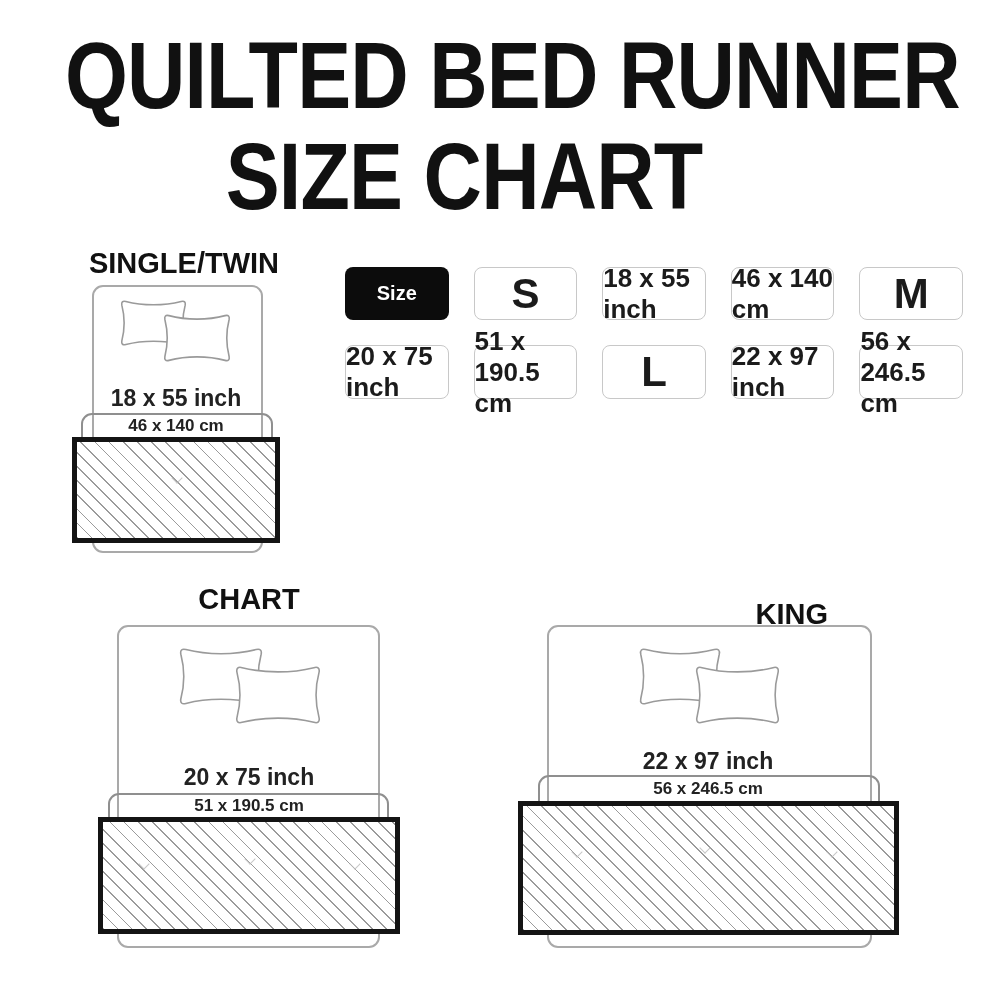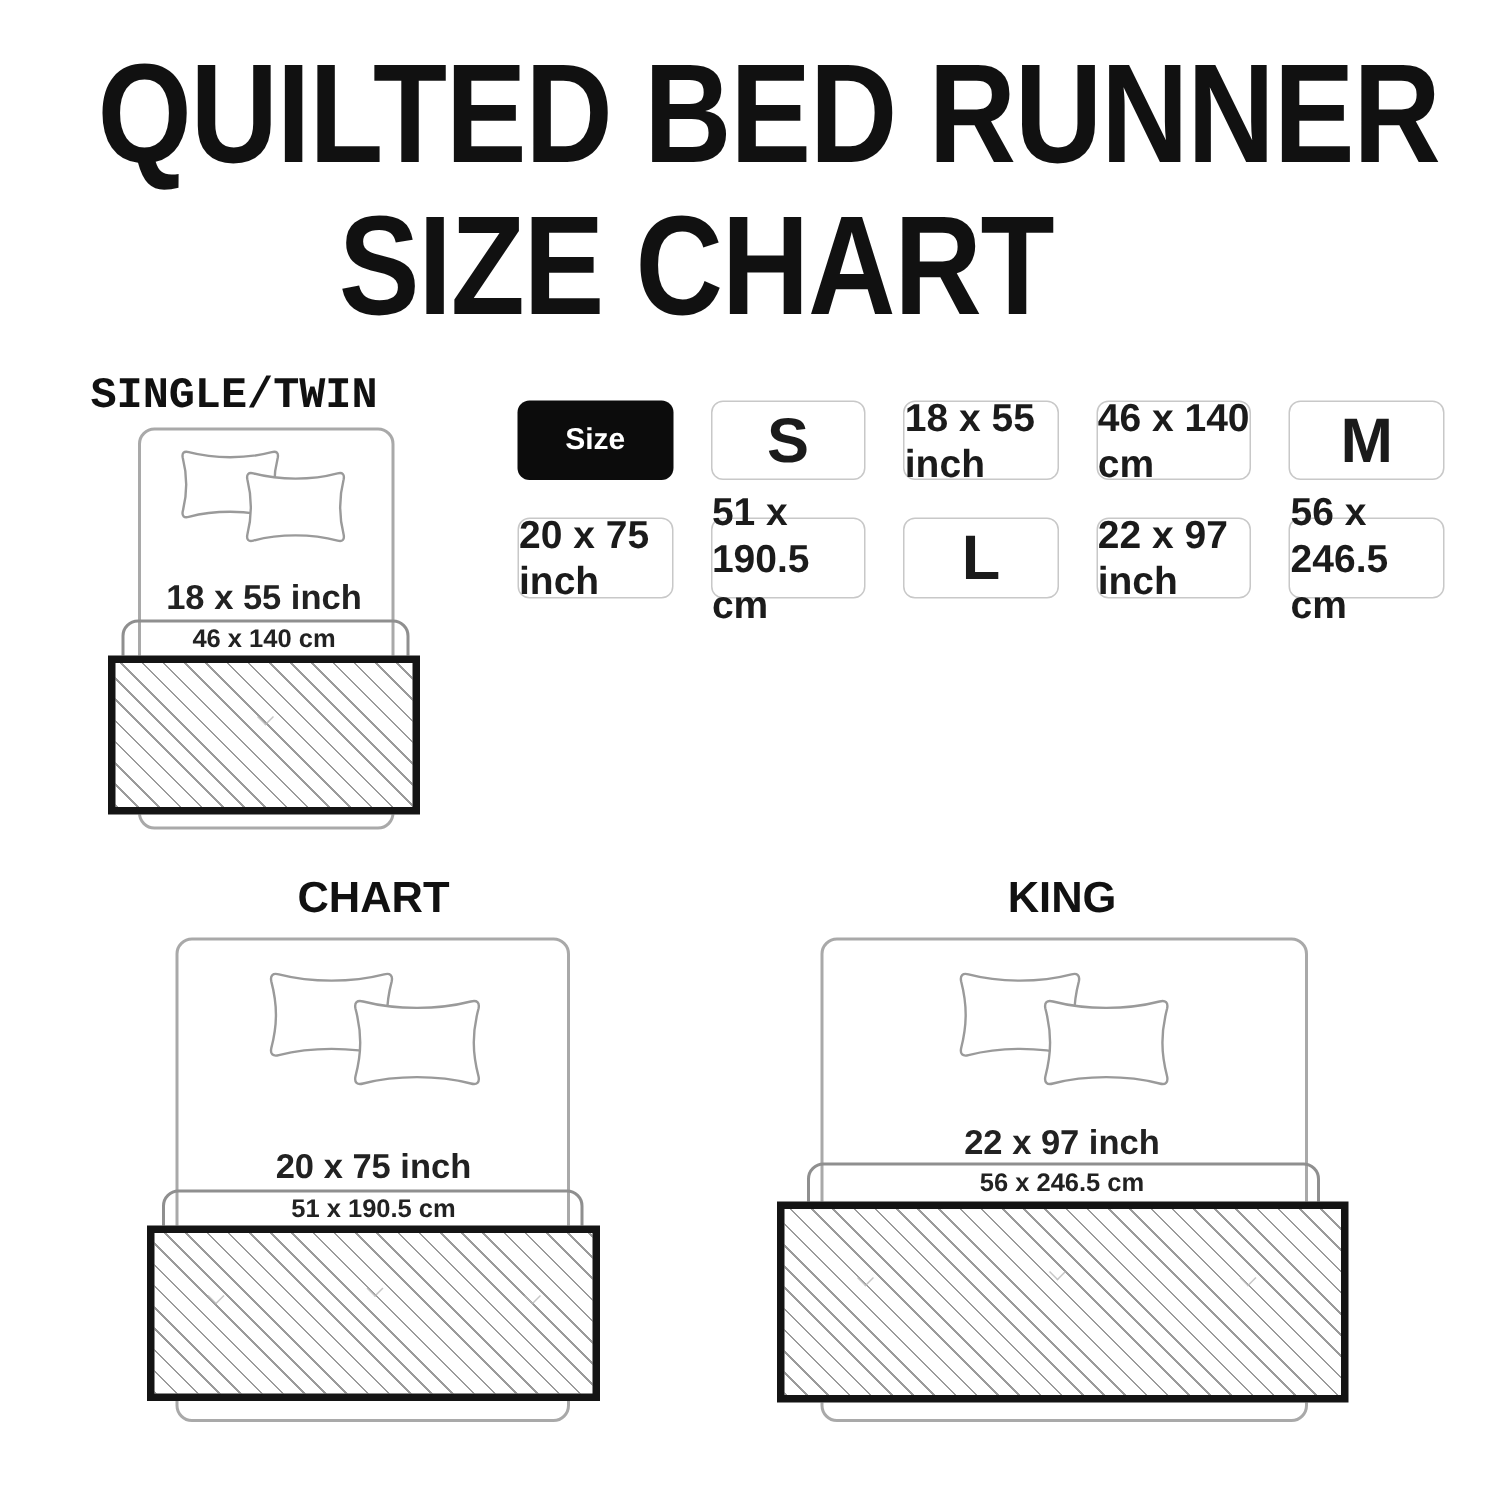--- a/index.html
+++ b/index.html
@@ -38,21 +38,21 @@
 </head>
 <body>
 
 <div class="canvas">
 
   <div class="title">
     <span class="tline">QUILTED BED RUNNER</span>
     <span class="tline">SIZE CHART</span>
   </div>
 
-  <div class="h2" style="left:36px;top:247px;width:240px;font-family:Liberation Mono, monospace;">SINGLE/TWIN</div>
+  <div class="h2" style="left:64px;top:247px;width:240px;">SINGLE/TWIN</div>
 
   <div class="bed" style="left:92px;top:285px;width:171px;height:268px;"></div>
 
   <svg class="pillow" style="left:118px;top:297px;" width="71" height="52" viewBox="0 0 100 70" preserveAspectRatio="none">
     <path d="M 11 6 C 35 12 65 12 89 6 C 93.5 4.8 95.5 6.8 94.6 11 C 90 28 90 42 94.6 59 C 95.5 63.2 93.5 65.2 89 64 C 65 58 35 58 11 64 C 6.5 65.2 4.5 63.2 5.4 59 C 10 42 10 28 5.4 11 C 4.5 6.8 6.5 4.8 11 6 Z"></path>
   </svg>
   <svg class="pillow" style="left:161px;top:311px;" width="72" height="54" viewBox="0 0 100 70" preserveAspectRatio="none">
     <path d="M 11 6 C 35 12 65 12 89 6 C 93.5 4.8 95.5 6.8 94.6 11 C 90 28 90 42 94.6 59 C 95.5 63.2 93.5 65.2 89 64 C 65 58 35 58 11 64 C 6.5 65.2 4.5 63.2 5.4 59 C 10 42 10 28 5.4 11 C 4.5 6.8 6.5 4.8 11 6 Z"></path>
   </svg>
 
@@ -96,21 +96,21 @@
 
   <div class="bracket" style="left:108px;top:793px;width:281px;height:112px;"></div>
   <div class="lbl-cm" style="left:98px;top:796px;width:302px;">51 x 190.5 cm</div>
 
   <div class="runner" style="left:98px;top:817px;width:302px;height:117px;">
     <span class="stitch" style="left:37px;top:38px;"></span>
     <span class="stitch" style="left:143px;top:33px;"></span>
     <span class="stitch" style="left:248px;top:38px;"></span>
   </div>
 
-  <div class="h2" style="left:588px;top:583px;width:240px;">KING</div>
+  <div class="h2" style="left:588px;top:598px;width:240px;text-align:right;">KING</div>
 
   <div class="bed" style="left:547px;top:625px;width:325px;height:323px;"></div>
 
   <svg class="pillow" style="left:636px;top:644px;" width="88" height="65" viewBox="0 0 100 70" preserveAspectRatio="none">
     <path d="M 11 6 C 35 12 65 12 89 6 C 93.5 4.8 95.5 6.8 94.6 11 C 90 28 90 42 94.6 59 C 95.5 63.2 93.5 65.2 89 64 C 65 58 35 58 11 64 C 6.5 65.2 4.5 63.2 5.4 59 C 10 42 10 28 5.4 11 C 4.5 6.8 6.5 4.8 11 6 Z"></path>
   </svg>
   <svg class="pillow" style="left:692px;top:662px;" width="91" height="66" viewBox="0 0 100 70" preserveAspectRatio="none">
     <path d="M 11 6 C 35 12 65 12 89 6 C 93.5 4.8 95.5 6.8 94.6 11 C 90 28 90 42 94.6 59 C 95.5 63.2 93.5 65.2 89 64 C 65 58 35 58 11 64 C 6.5 65.2 4.5 63.2 5.4 59 C 10 42 10 28 5.4 11 C 4.5 6.8 6.5 4.8 11 6 Z"></path>
   </svg>
 

